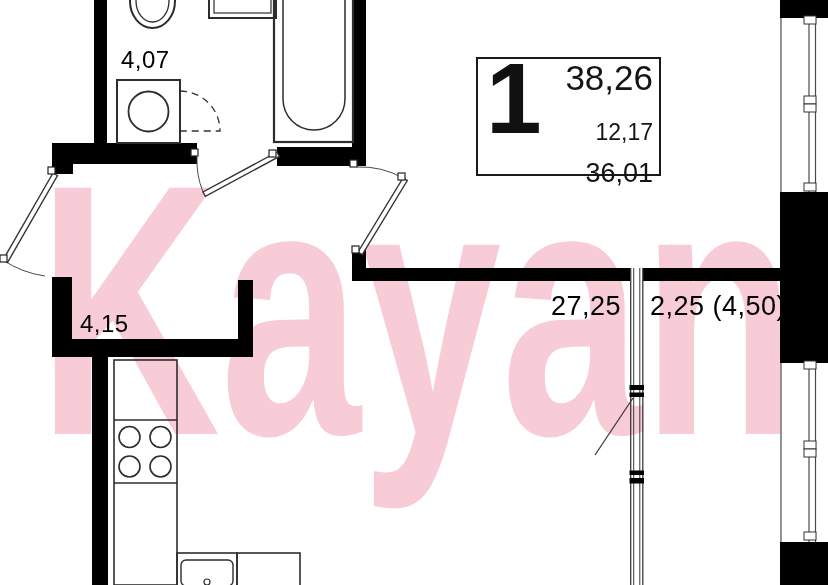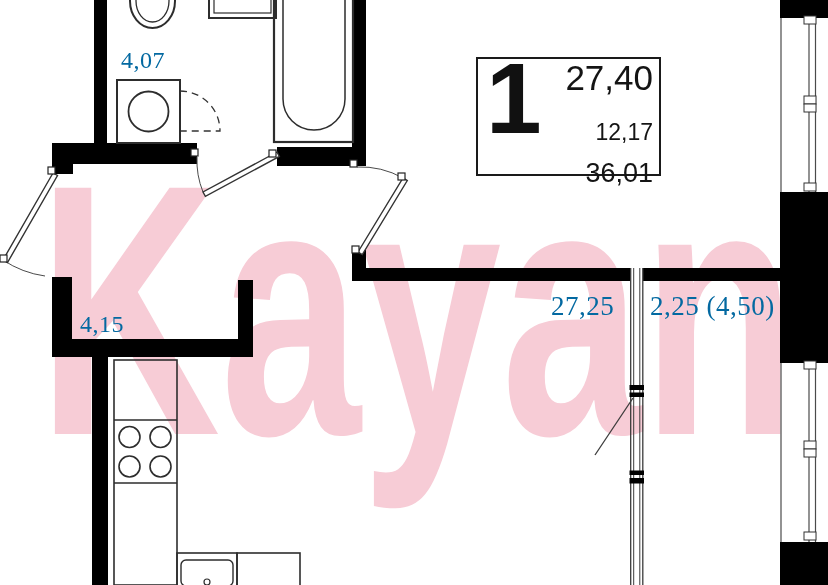--- a/index.html
+++ b/index.html
@@ -2,22 +2,22 @@
 <html><head>
 <meta charset="utf-8">
 <style>
   html,body{margin:0;padding:0;background:#ffffff;}
   #stage{
     position:relative;width:828px;height:585px;overflow:hidden;background:#ffffff;
     font-family:"Liberation Sans", sans-serif;
   }
   #plan-svg{position:absolute;left:0;top:0;z-index:2;}
   .room-label{
-    position:absolute;z-index:3;color:#0369a1;font-weight:500;
-    white-space:nowrap;letter-spacing:0.5px;line-height:1;font-family:Liberation Serif, serif;
+    position:absolute;z-index:3;color:#000000;font-weight:500;
+    white-space:nowrap;letter-spacing:0.5px;line-height:1;
   }
   #label-bathroom{left:121px;top:48px;font-size:24px;}
   #label-hallway{left:80px;top:312px;font-size:24px;}
   #label-living{left:551px;top:293px;font-size:27px;}
   #label-balcony{left:650px;top:293px;font-size:27px;}
   #info-box{
     position:absolute;z-index:4;left:476px;top:57px;width:185px;height:119px;
     border:2.5px solid #1a1a1a;background:#ffffff;box-sizing:border-box;
   }
   #info-rooms{
@@ -156,19 +156,19 @@
   </svg>
 
   <span id="label-bathroom" class="room-label">4,07</span>
   <span id="label-hallway" class="room-label">4,15</span>
   <span id="label-living" class="room-label">27,25</span>
   <span id="label-balcony" class="room-label">2,25 (4,50)</span>
 
   <div id="info-box">
     <div id="info-rooms">1</div>
     <div id="info-col">
-      <div id="info-total">27,40</div>
+      <div id="info-total">38,26</div>
       <div id="info-living">12,17</div>
       <div id="info-reduced">36,01</div>
     </div>
   </div>
 
 </div>
 
 </body></html>

